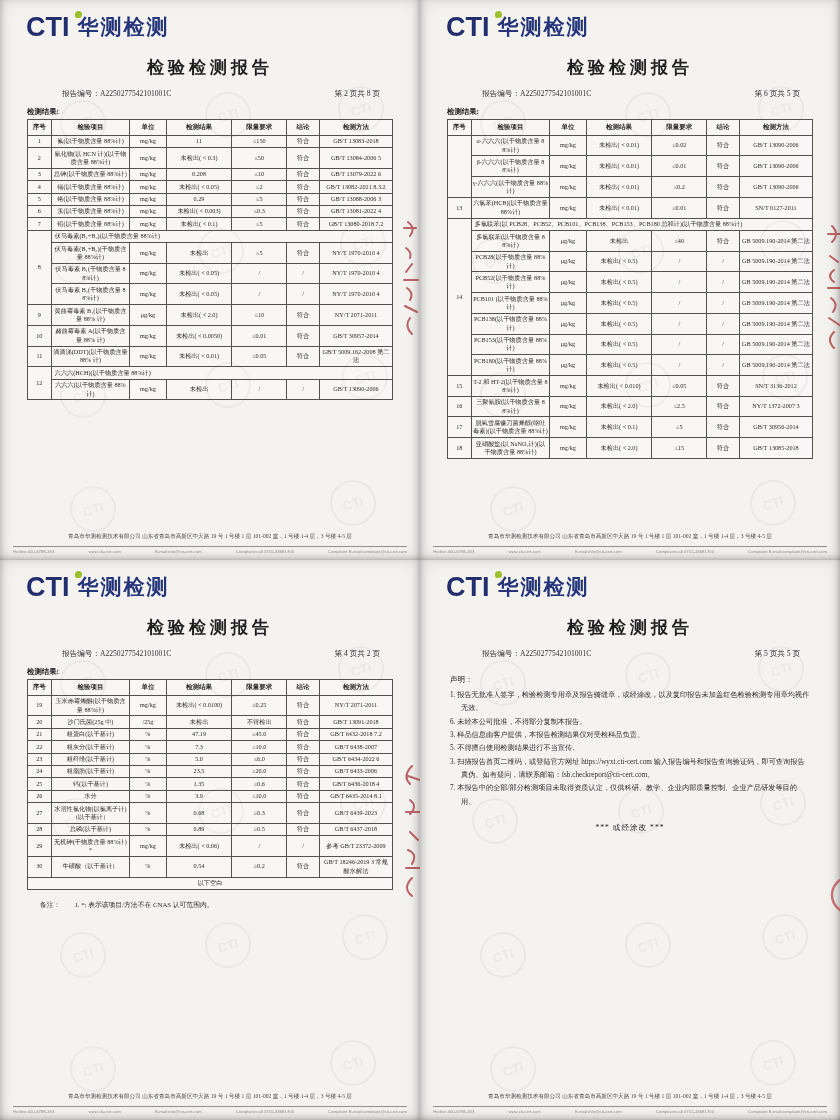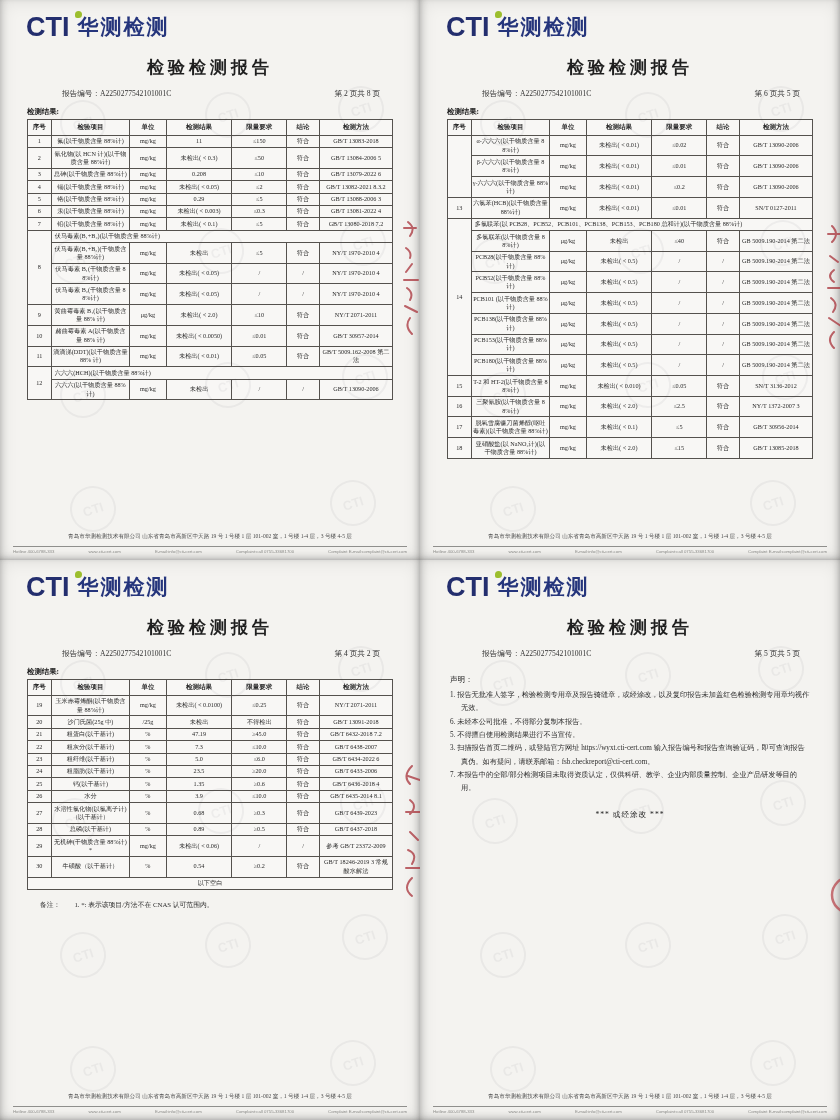--- a/index.html
+++ b/index.html
@@ -685,20 +685,21 @@
     </div>
     <div class="doc-title">检验检测报告</div>
     <div class="report-line">
       <span><span>报告编号：</span><span>A2250277542101001C</span></span>
       <span>第 5 页共 5 页</span>
     </div>
     <div class="stm-head">声明：</div>
     <div class="stm-list">
         <div class="stm-item">1. 报告无批准人签字，检验检测专用章及报告骑缝章，或经涂改，以及复印报告未加盖红色检验检测专用章均视作无效。</div>
         <div class="stm-item">6. 未经本公司批准，不得部分复制本报告。</div>
+        <div class="stm-item">3. 样品信息由客户提供，本报告检测结果仅对受检样品负责。</div>
         <div class="stm-item">5. 不得擅自使用检测结果进行不当宣传。</div>
         <div class="stm-item">3. 扫描报告首页二维码，或登陆官方网址 https://wyxt.cti-cert.com 输入报告编号和报告查询验证码，即可查询报告真伪。如有疑问，请联系邮箱：fsb.checkreport@cti-cert.com。</div>
         <div class="stm-item">7. 本报告中的全部/部分检测项目未取得资质认定，仅供科研、教学、企业内部质量控制、企业产品研发等目的用。</div>
       </div>
     <div class="report-end">*** 或经涂改 ***</div>
     <div class="page-footer">
       <div class="addr">青岛市华测检测技术有限公司 山东省青岛市高新区中天路 19 号 1 号楼 1 层 101-002 室，1 号楼 1-4 层，3 号楼 4-5 层</div>
       <div class="links-bar">
           <span>Hotline 400-6788-333</span>
           <span>www.cti-cert.com</span>

